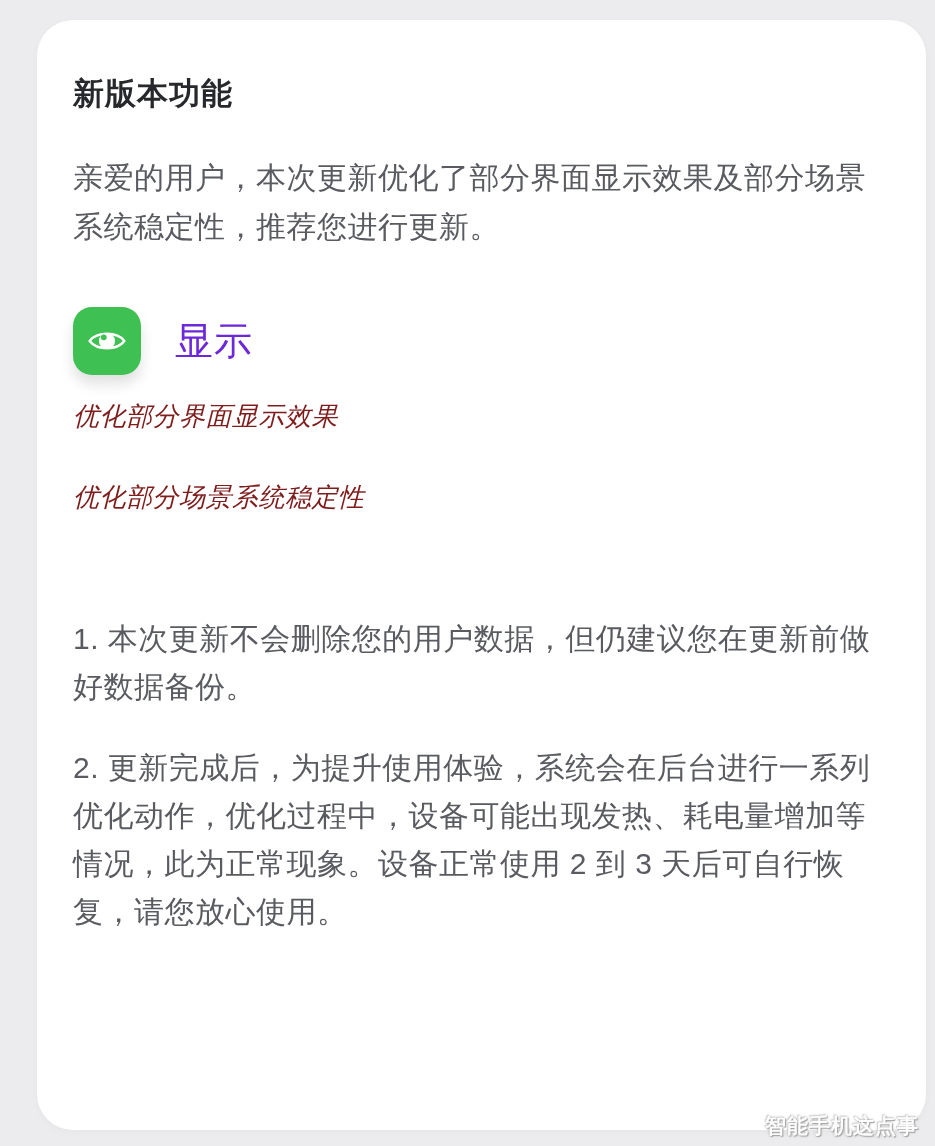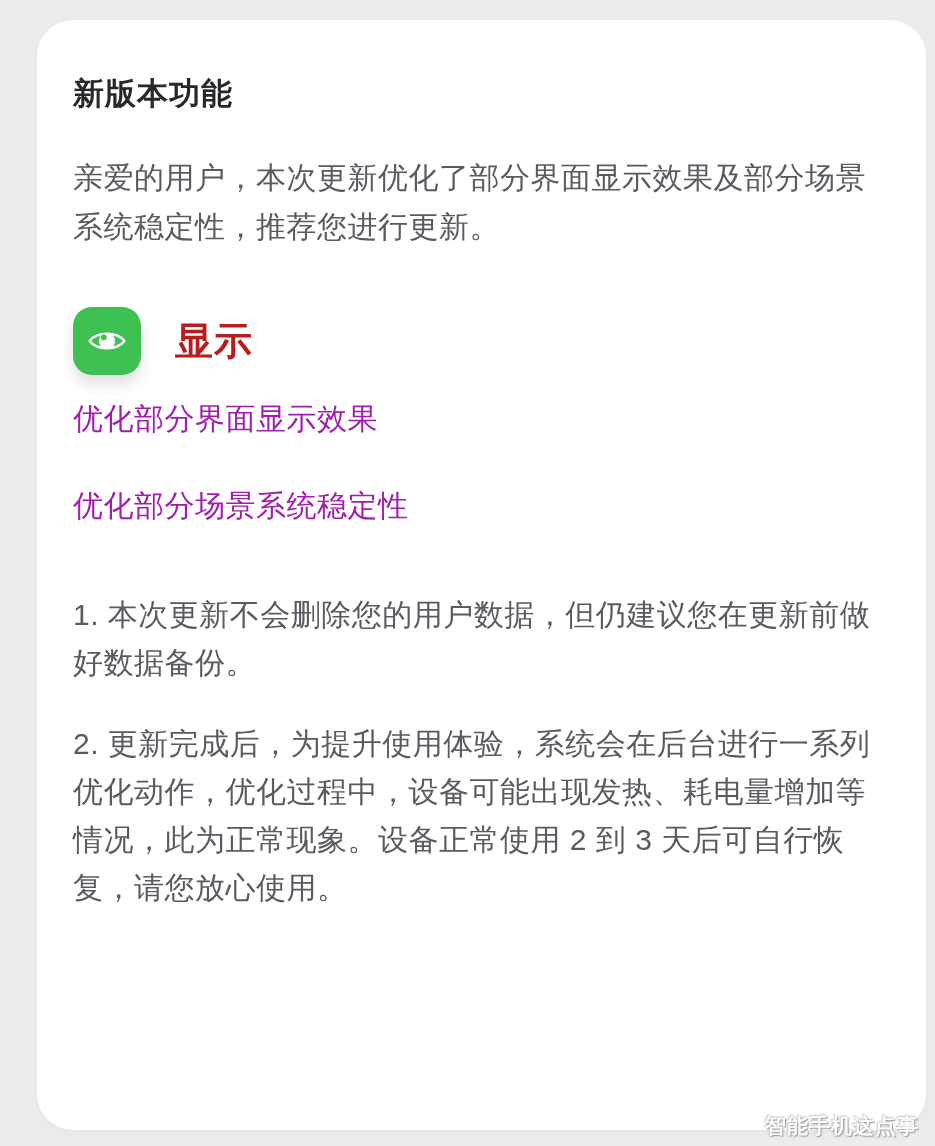--- a/index.html
+++ b/index.html
@@ -44,32 +44,33 @@
     width: 68px; height: 68px;
     border-radius: 19px;
     display: flex;
     align-items: center;
     justify-content: center;
     flex: 0 0 auto;
     box-shadow: 0 9px 14px rgba(0,0,0,0.12);
   }
   .feature-name {
     font-size: 38px;
-    font-weight: 700;
-    color: #b91c1c;
+    font-weight: 400;
+    color: #6d28d9;
     letter-spacing: 1px;
   }
   .feature-desc {
     margin: 0 0 46px 0;
-    font-size: 30px;
-    color: #a21caf;
+    font-size: 26px;
+    color: #7f1d1d;
     letter-spacing: 0.5px;
+    font-style: italic;
   }
   .feature-desc.last {
-    margin-bottom: 64px;
+    margin-bottom: 100px;
   }
   .notice-heading {
     margin: 0 0 32px 0;
     font-size: 30px;
     font-weight: 600;
     color: #47484c;
     letter-spacing: 0.5px;
   }
   .note {
     margin: 11px 0 33px 0;

